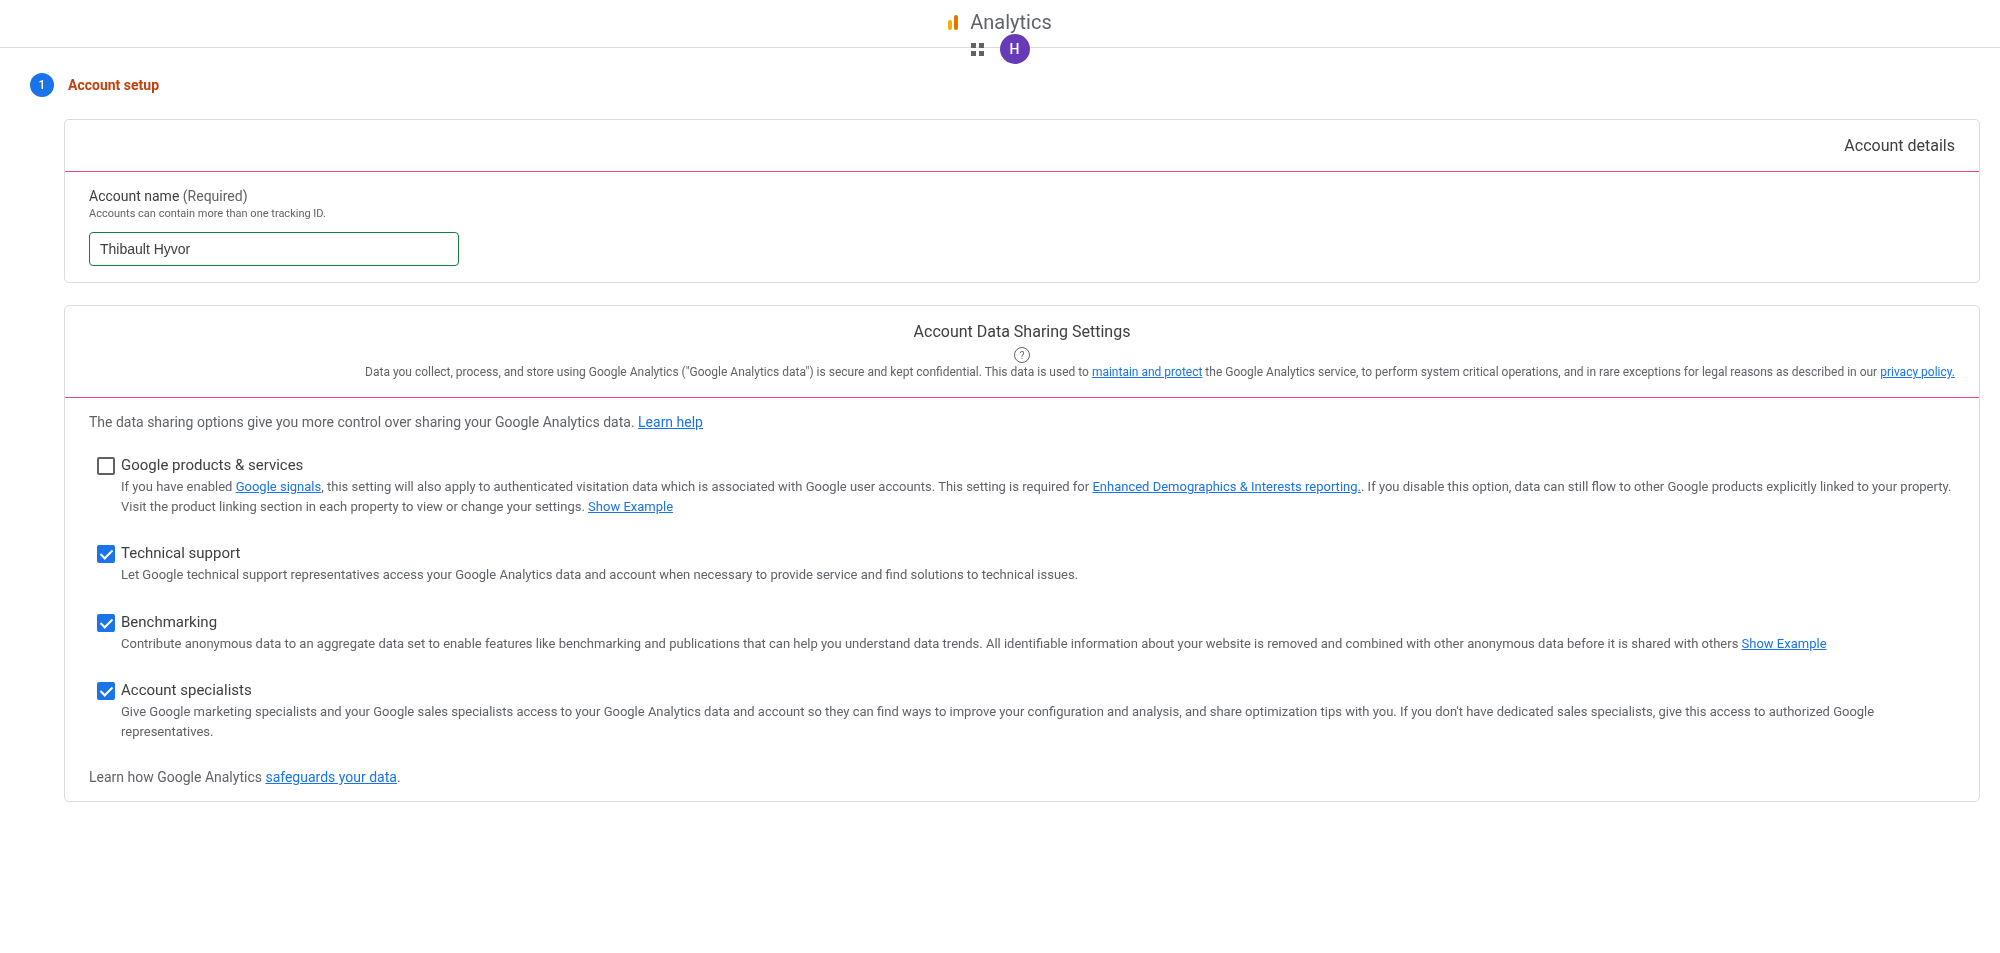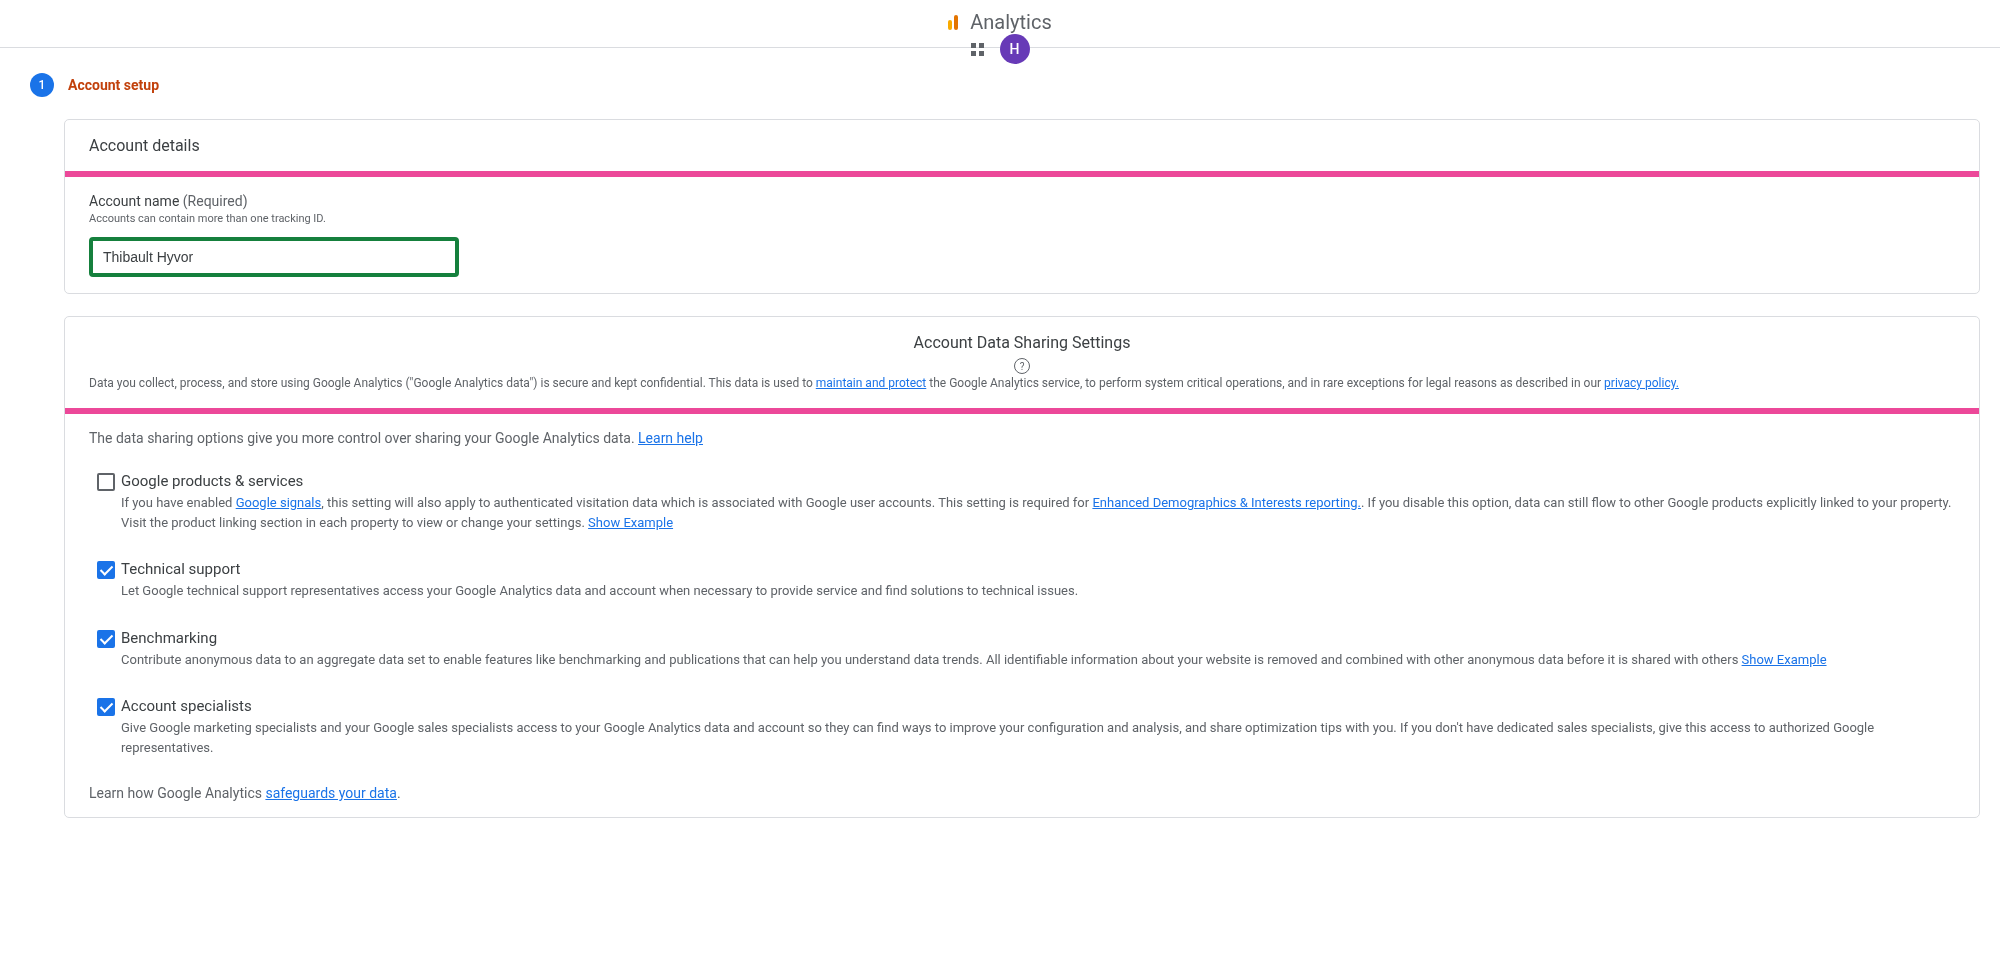--- a/index.html
+++ b/index.html
@@ -54,30 +54,30 @@
 }
 .step-title { font-size: 14px; font-weight: 700; color: #c2410c; }
 .panels { margin-left: 34px; }
 .panel {
   border: 1px solid #dadce0;
   border-radius: 5px;
   margin-bottom: 22px;
   overflow: hidden;
 }
 .panel-header, .panel-body { padding: 16px 24px; }
-.panel-header { border-bottom: 6px solid #ec4899; }
+.panel-header { border-bottom: 1px solid #ec4899; text-align: right; }
 .panel-title { font-size: 16px; color: #3c4043; font-weight: 400; }
 .field-label { font-size: 14px; color: #3c4043; }
 .field-label .req { color: #5f6368; }
 .field-hint { font-size: 11px; color: #5f6368; margin-top: 3px; }
 .text-input {
   margin-top: 12px;
   width: 370px;
   padding: 8px 10px;
-  border: 4px solid #15803d;
+  border: 1px solid #15803d;
   border-radius: 4px;
   font-size: 14px;
   color: #3c4043;
 }
 .sharing-header { display: flex; align-items: center; gap: 6px; flex-direction: column; }
 .help-icon {
   width: 16px; height: 16px; border: 1.3px solid #5f6368;
   border-radius: 50%; display: inline-flex; align-items: center; justify-content: center;
   font-size: 10px; color: #5f6368;
 }

